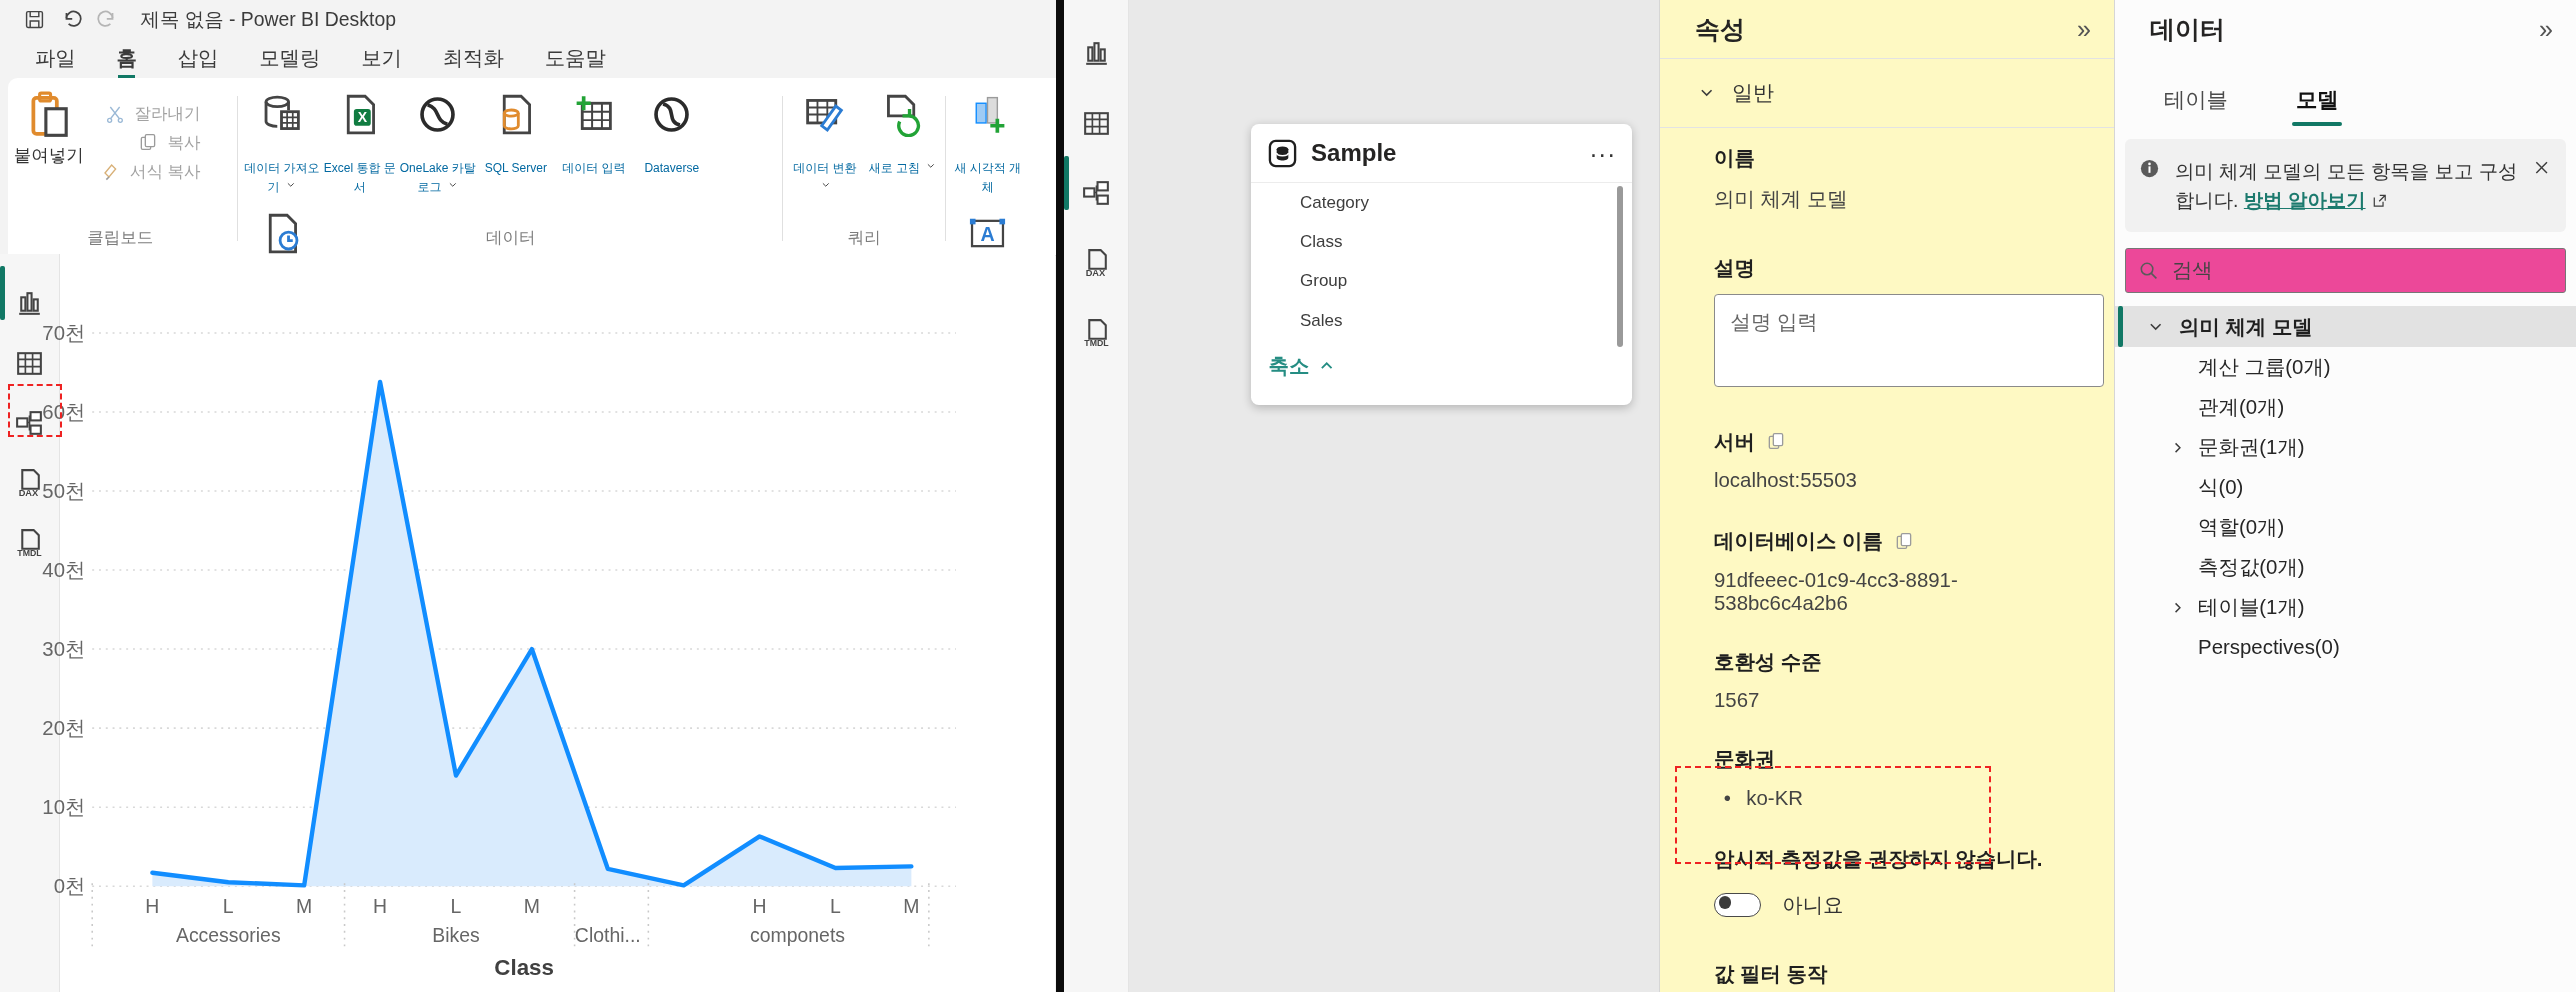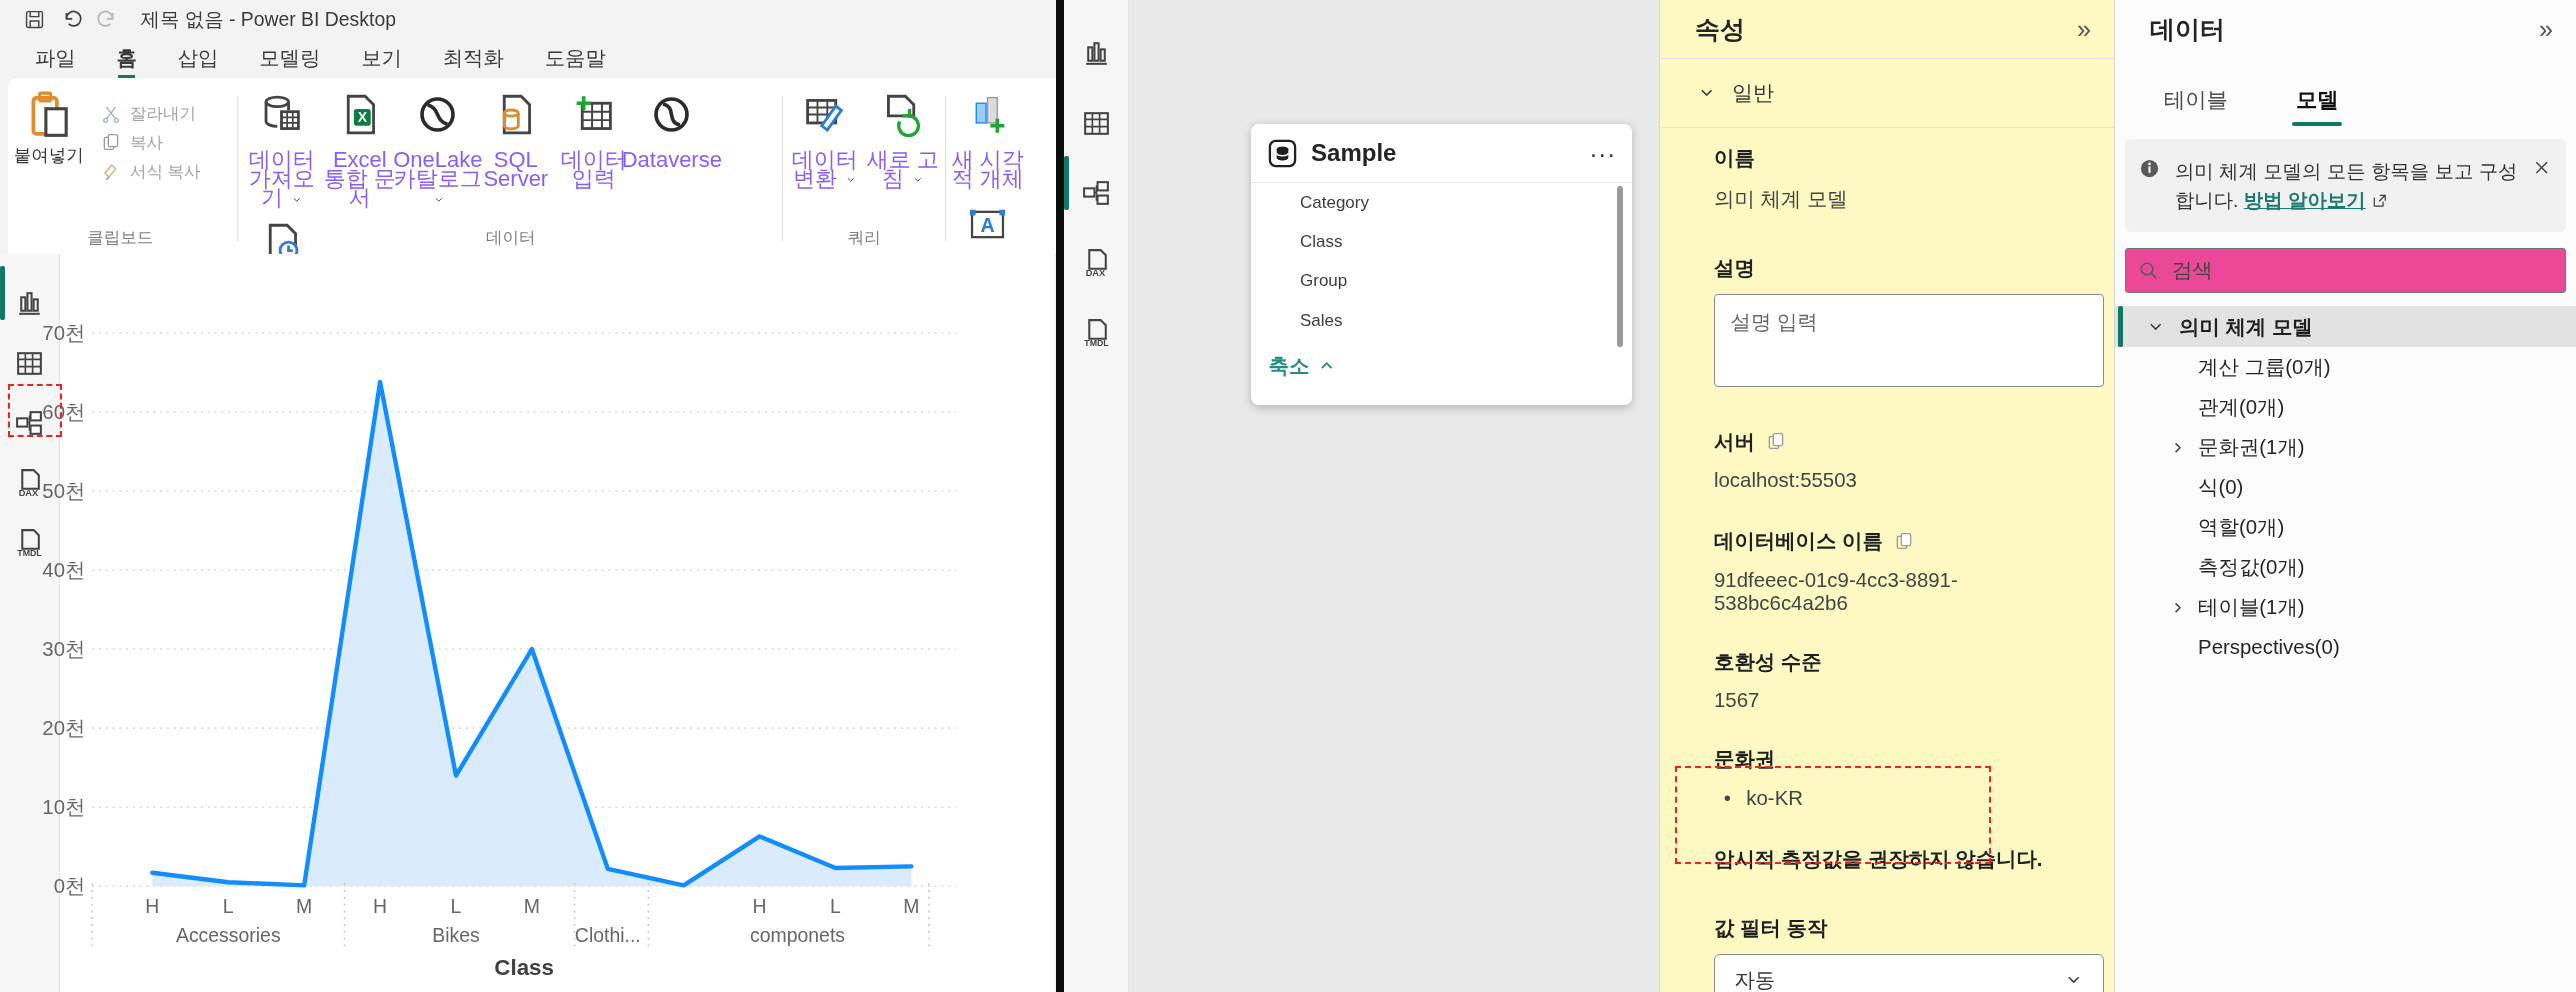--- a/index.html
+++ b/index.html
@@ -14,25 +14,25 @@
   #menubar{left:0;top:39px;width:100%;height:37px;display:flex;align-items:center;gap:13.6px;padding-left:21.3px;box-sizing:border-box;}
   .menu-item{font-size:20.4px;color:#3b3b3b;padding:1.9px 13.6px;position:relative;cursor:default;}
   .menu-item.active{font-weight:bold;}
   .menu-item.active::after{content:"";position:absolute;left:15.5px;right:15.5px;bottom:-5.8px;height:3.9px;background:var(--accent);}
   #ribbon{left:7.8px;top:78px;width:1048px;height:177px;background:#fff;border-radius:9.7px 0 0 0;border-bottom:1px solid #e1e1e1;}
   .rgroup{position:absolute;top:0;height:100%;}
   .rgroup .glabel{position:absolute;bottom:5.8px;left:0;right:0;text-align:center;font-size:16.5px;color:#7d7d7d;}
   .vdiv{position:absolute;top:17.5px;bottom:13.6px;width:1px;background:#e0e0e0;}
   .rbtn{display:inline-flex;flex-direction:column;align-items:center;justify-content:flex-start;
         width:78px;padding-top:13.6px;vertical-align:top;text-align:center;cursor:default;}
-  .rbtn .lbl{font-size:22px;line-height:19.4px;color:#8b5cf6;margin-top:13px;}
+  .rbtn .lbl{font-size:12px;line-height:19.4px;color:#0369a1;margin-top:22px;}
   .rbtn .lbl .chev{display:inline-block;margin-left:1.9px;}
   #paste-btn{display:flex;flex-direction:column;align-items:center;width:82px;padding-top:11.6px;float:left;}
   #paste-btn .lbl{font-size:17.5px;color:#333;margin-top:3.9px;}
-  .small-cmd{display:flex;align-items:center;gap:7.8px;font-size:16.5px;color:#a2a2a2;height:29px;}
+  .small-cmd{display:flex;align-items:center;gap:7.8px;font-size:16.5px;color:#a2a2a2;height:29px;justify-content:flex-end;}
   
   .rail{background:#f6f6f6;border-right:1px solid #e4e4e4;}
   .rail-item{position:relative;width:100%;display:flex;align-items:flex-end;justify-content:center;}
   .rail-bar{position:absolute;left:0;width:4.9px;height:54px;background:var(--accent);border-radius:1.9px;}
   .annot-box{position:absolute;border:2.9px dashed var(--red);}
   #canvas-left{left:60px;top:254px;width:995px;height:738px;background:#fff;}
   
   #win-divider{left:1056px;top:0;width:8.7px;height:993px;background:#0c0c0c;}
   
   #win-right{left:1064px;top:0;width:1512px;height:993px;background:#e9e9e9;}
@@ -510,20 +510,26 @@
       </div>
       <div class="prop" style="margin-top:33px;">
         <div class="plabel">문화권</div>
         <div class="bullet-row">
           <span>•</span>
           <span>ko-KR</span>
         </div>
       </div>
       <div class="prop" style="margin-top:35px;">
         <div class="plabel">암시적 측정값을 권장하지 않습니다.</div>
+        <div style="display:flex;align-items:center;gap:21.3px;margin-top:17.5px;">
+          <div id="toggle">
+              <div class="knob"></div>
+            </div>
+          <span style="font-size:20.4px;color:#333;">아니요</span>
+        </div>
       </div>
       <div id="implicit-annot" class="abs annot-box"></div>
       <div class="prop" style="margin-top:41px;">
         <div class="plabel">값 필터 동작</div>
         <div id="filter-select">
           <span>자동</span>
           <span class="js-icon">
               <svg class="ic" width="19.4" height="19.4" viewBox="0 0 32 32">
                 <path d="M8 12 L16 20 L24 12" fill="none" stroke="#3c3c3c" stroke-width="2.6"></path>
               </svg>

